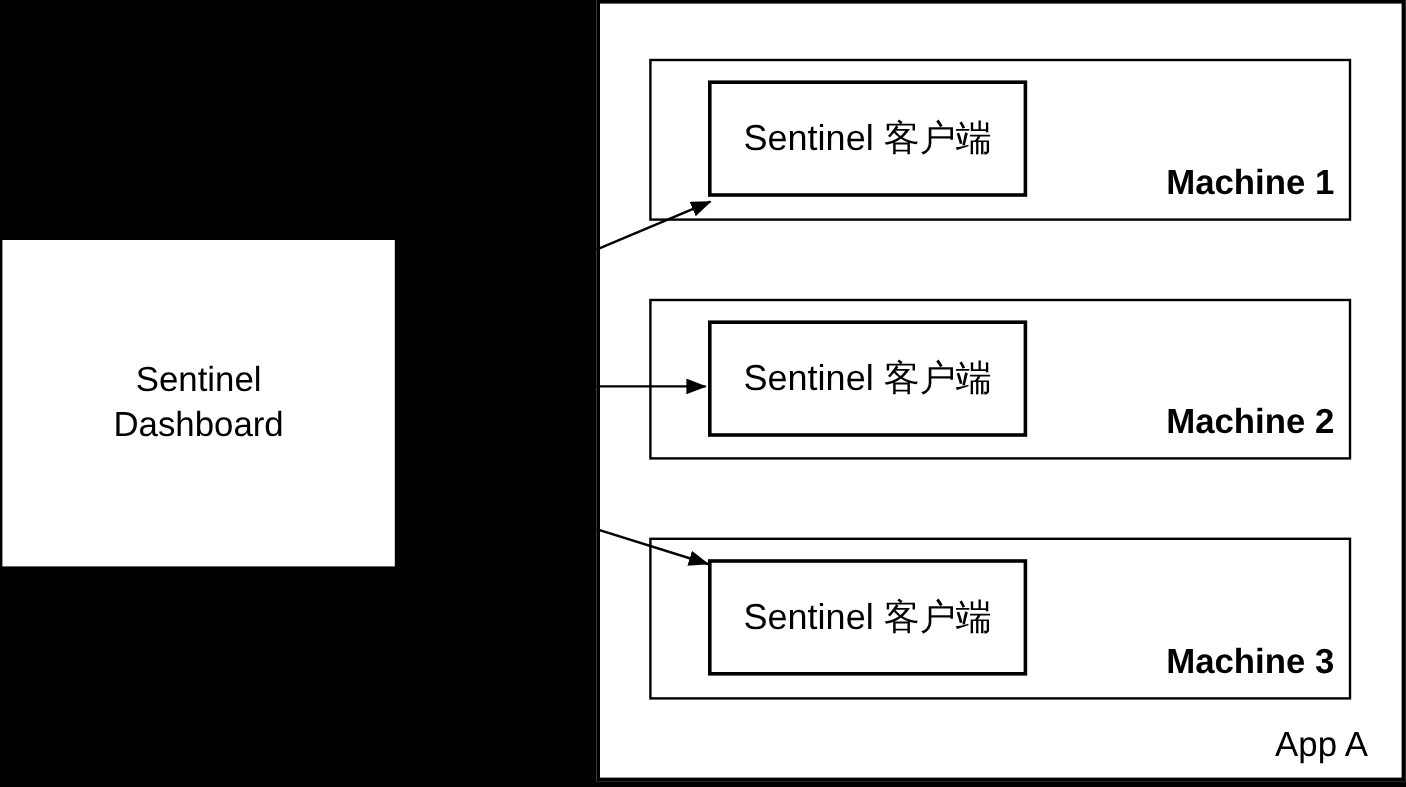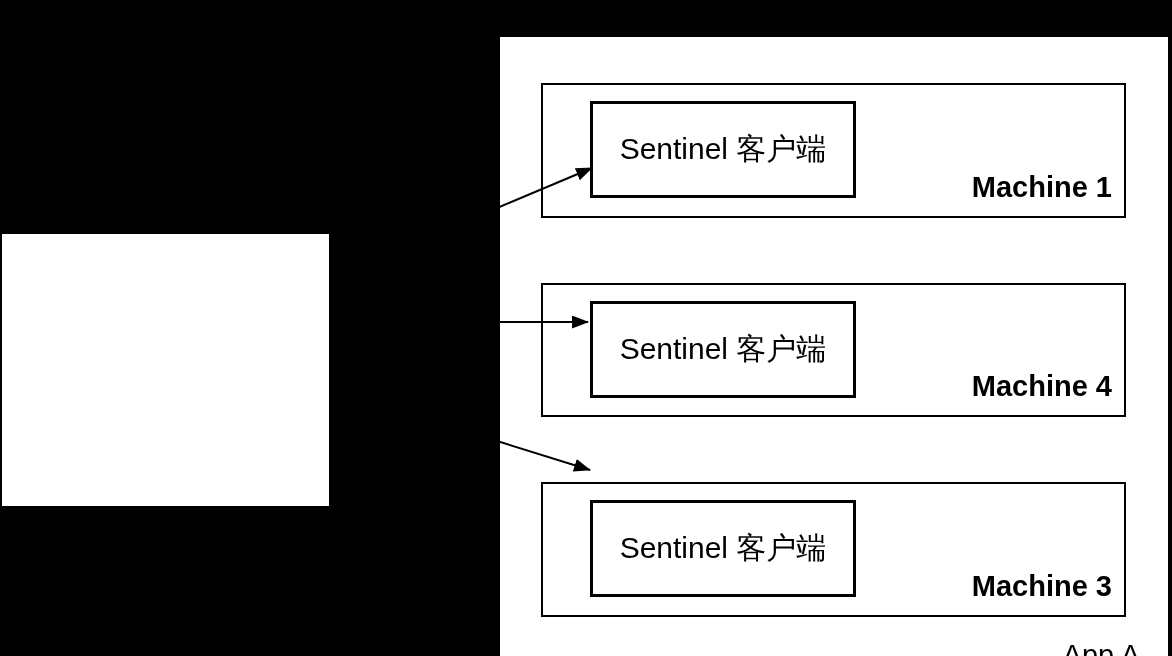--- a/index.html
+++ b/index.html
@@ -13,21 +13,20 @@
     height: 656px;
     background: #000000;
     overflow: hidden;
     font-family: "Liberation Sans", sans-serif;
     color: #000000;
   }
   .node {
     position: absolute;
     background: #ffffff;
     box-sizing: border-box;
-    margin-top: 34px;
   }
   .dashboard-box {
     left: 2px;
     top: 200px;
     width: 327px;
     height: 272px;
     display: flex;
     flex-direction: column;
     align-items: center;
     justify-content: center;
@@ -88,38 +87,40 @@
     height: 656px;
     pointer-events: none;
   }
 </style>
 </head>
 <body>
 
 <div class="canvas">
 
   <div class="node dashboard-box">
+    <span>Sentinel</span>
+    <span>Dashboard</span>
   </div>
 
   <div class="node appa-box">
     <span class="appa-label">App A</span>
   </div>
 
   <div class="node machine-box machine-1">
     <div class="client-box">
       <span>Sentinel 客户端</span>
     </div>
     <span class="machine-label">Machine 1</span>
   </div>
 
   <div class="node machine-box machine-2">
     <div class="client-box">
       <span>Sentinel 客户端</span>
     </div>
-    <span class="machine-label">Machine 4</span>
+    <span class="machine-label">Machine 2</span>
   </div>
 
   <div class="node machine-box machine-3">
     <div class="client-box">
       <span>Sentinel 客户端</span>
     </div>
     <span class="machine-label">Machine 3</span>
   </div>
 
   <svg class="arrow-layer" viewBox="0 0 1172 656" xmlns="http://www.w3.org/2000/svg">

